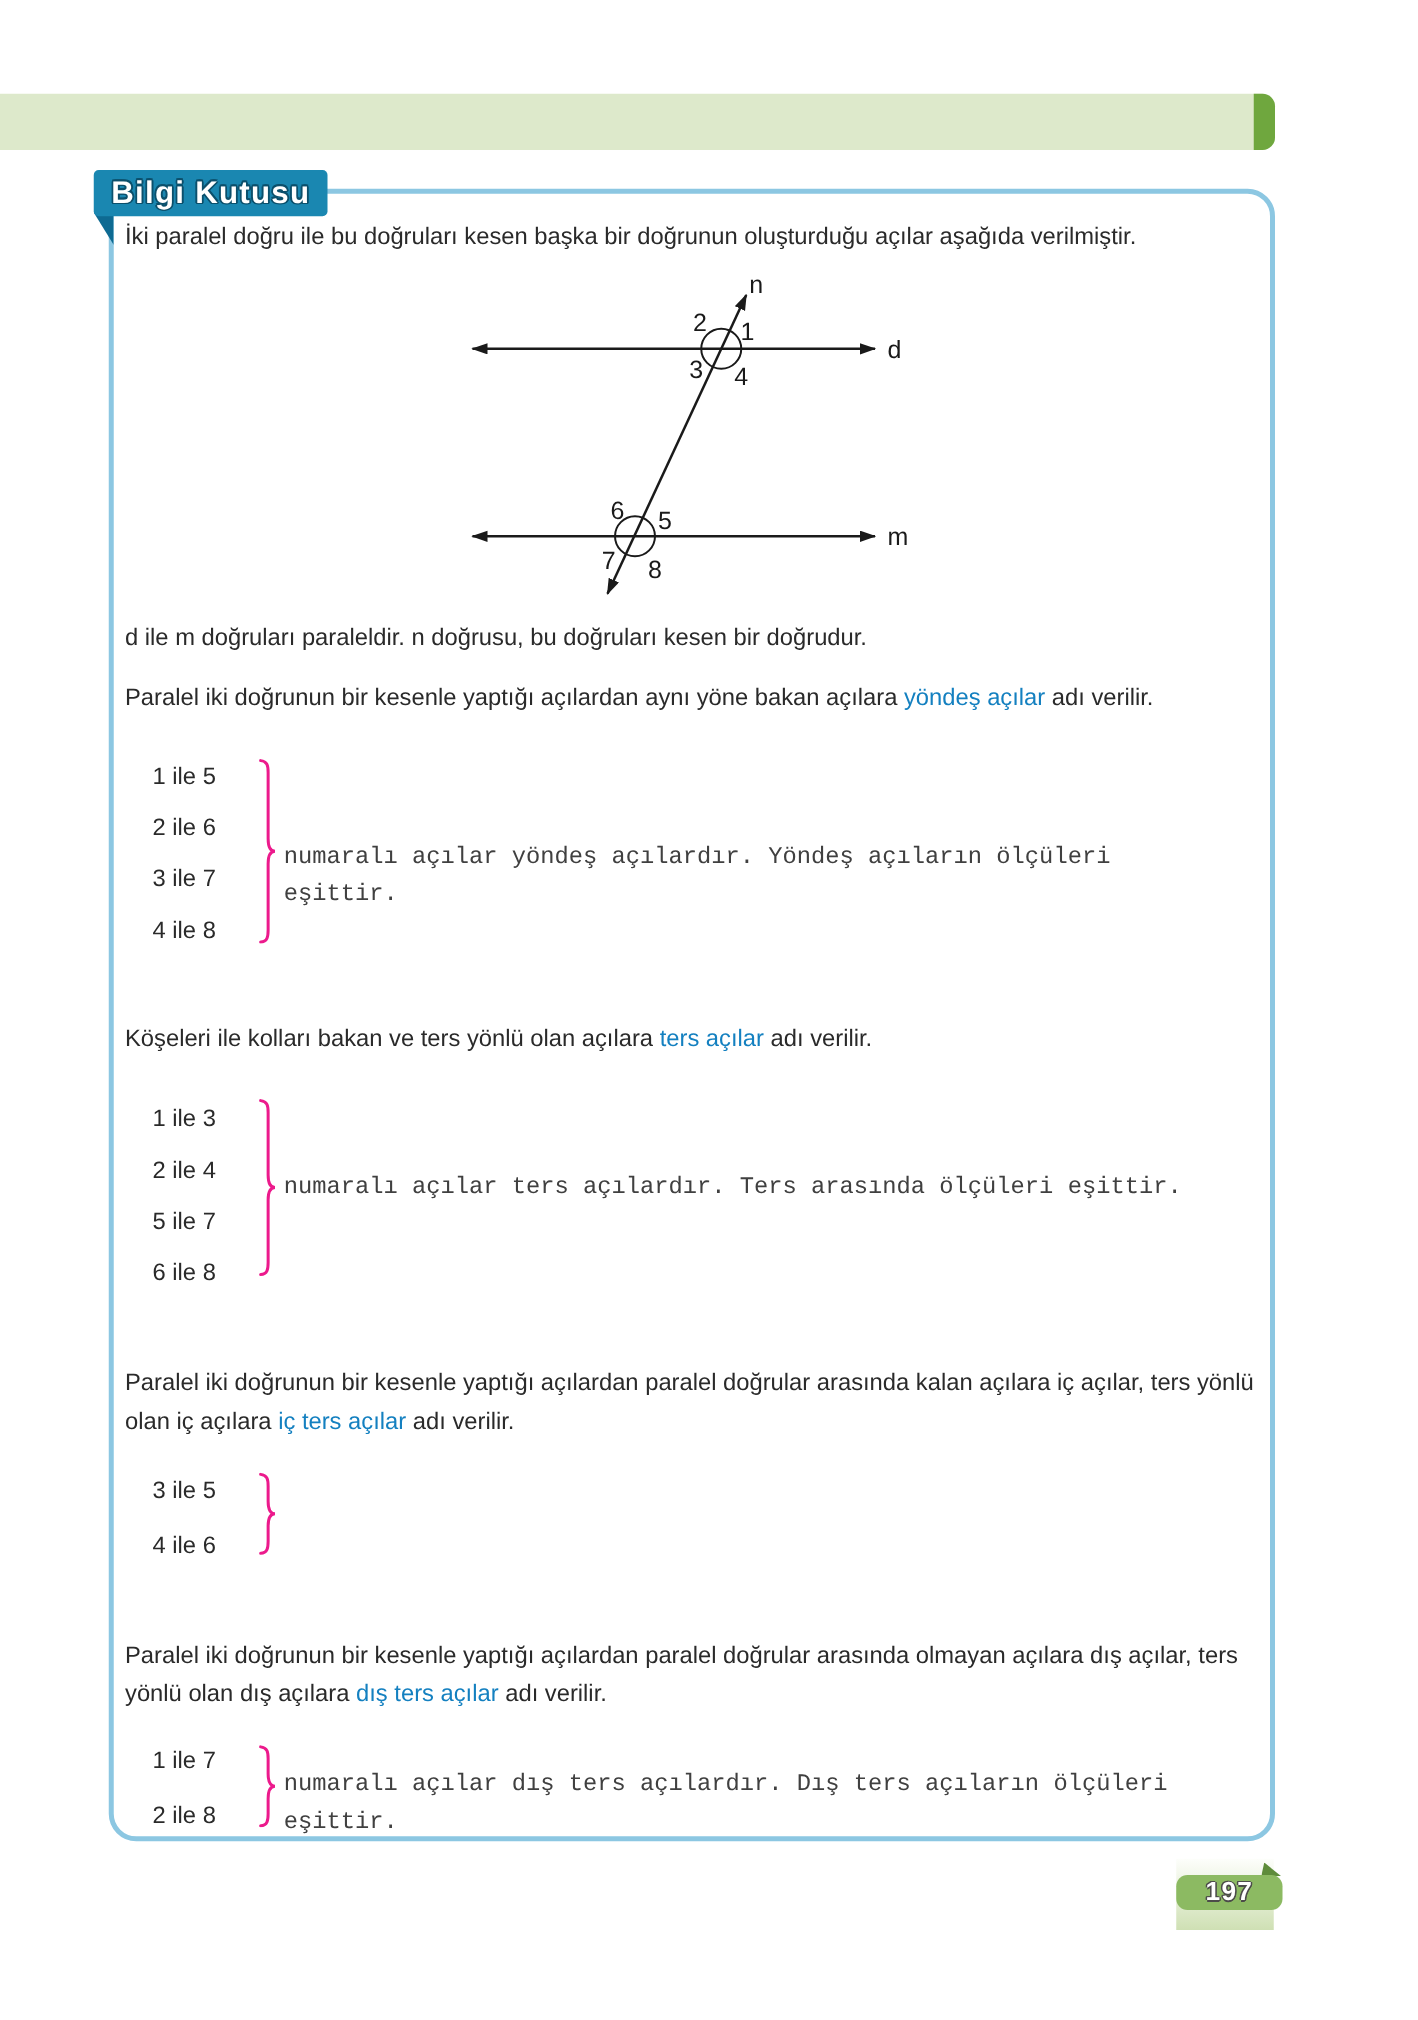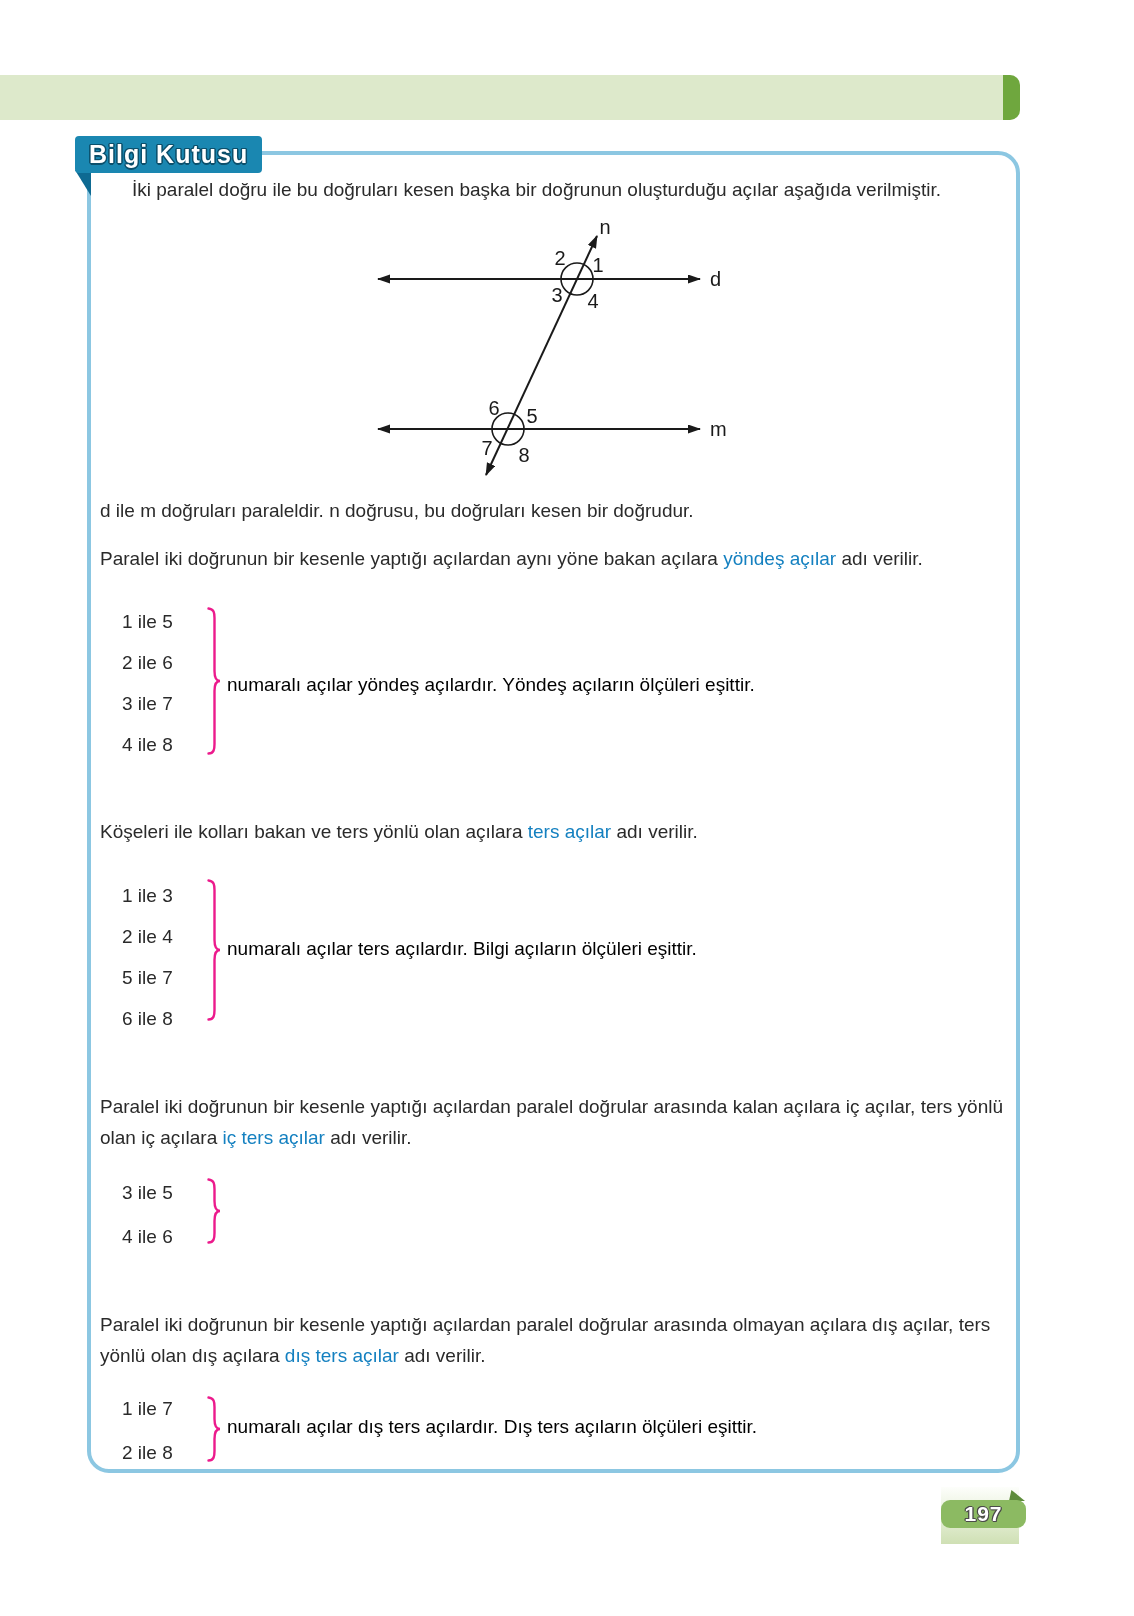--- a/index.html
+++ b/index.html
@@ -26,21 +26,21 @@
       -1px -1px #0c506c,1px -1px #0c506c,-1px 1px #0c506c,1px 1px #0c506c;}
   
   .p{position:absolute;font-size:19px;line-height:30px;color:#2a2a2a;}
   .lead{line-height:31px;}
   .term{color:#1480c0;font-weight:normal;}
   
   .pairs{position:absolute;font-size:19px;color:#2a2a2a;}
   .pairs .row{height:41px;line-height:41px;}
   .pairs.wide .row{height:44px;line-height:44px;}
   .brace{position:absolute;}
-  .note{position:absolute;font-size:19px;line-height:30px;color:#000000;}
+  .note{position:absolute;font-size:19px;line-height:30px;color:#404040;font-family:Liberation Mono, monospace;}
   
   .diagram{position:absolute;left:358px;top:210px;}
   .diagram text{font-family:"Liberation Sans",sans-serif;font-size:20px;fill:#1a1a1a;}
   
   .page-ribbon{position:absolute;left:941px;top:1487px;width:78px;height:57px;
     background:linear-gradient(180deg,#fdfefb 0%,#e9f1dc 45%,#cfe0b4 100%);}
   .page-ribbon-fold{position:absolute;left:1009px;top:1490px;width:16px;height:11px;
     background:#5e8c3b;clip-path:polygon(15% 0,100% 100%,0 100%);}
   .page-num{position:absolute;left:941px;top:1500px;width:85px;height:28px;
     background:#8cba62;border-radius:9px;display:flex;align-items:center;justify-content:center;}
@@ -56,21 +56,21 @@
   <div class="top-bar">
     <div class="top-bar-cap"></div>
   </div>
 
   <div class="info-box"></div>
   <div class="badge-fold"></div>
   <div class="info-badge">
     <span>Bilgi Kutusu</span>
   </div>
 
-  <div class="p" style="left:100px;top:175px;width:905px;margin-left:32px;">İki paralel doğru ile bu doğruları kesen başka bir doğrunun oluşturduğu açılar aşağıda verilmiştir.</div>
+  <div class="p" style="left:100px;top:175px;width:905px;">İki paralel doğru ile bu doğruları kesen başka bir doğrunun oluşturduğu açılar aşağıda verilmiştir.</div>
 
   <svg class="diagram" width="382" height="272" viewBox="0 0 382 272">
     <defs>
       <marker id="arr" markerUnits="userSpaceOnUse" markerWidth="14" markerHeight="10" refX="12" refY="4.5" orient="auto-start-reverse">
         <path d="M0,0 L13,4.5 L0,9 z" fill="#1a1a1a"></path>
       </marker>
     </defs>
     <line x1="20" y1="69" x2="342" y2="69" stroke="#1a1a1a" stroke-width="2" marker-start="url(#arr)" marker-end="url(#arr)"></line>
     <line x1="20" y1="219" x2="342" y2="219" stroke="#1a1a1a" stroke-width="2" marker-start="url(#arr)" marker-end="url(#arr)"></line>
     <line x1="128" y1="265" x2="239" y2="26" stroke="#1a1a1a" stroke-width="2" marker-start="url(#arr)" marker-end="url(#arr)"></line>
@@ -110,21 +110,21 @@
   </div>
   <div class="pairs" style="left:122px;top:875px;">
     <div class="row">1 ile 3</div>
     <div class="row">2 ile 4</div>
     <div class="row">5 ile 7</div>
     <div class="row">6 ile 8</div>
   </div>
   <svg class="brace" style="left:205px;top:879px;" width="16" height="142" viewBox="0 0 16 142">
     <path d="M3.5,1.5 C9,2 9.5,6 9.5,11 L9.5,61 C9.5,67 10.5,71 15,71 C10.5,71 9.5,75 9.5,81 L9.5,131 C9.5,136 9,140.5 3.5,140.5" fill="none" stroke="#ec1a8c" stroke-width="2.4" stroke-linecap="round"></path>
   </svg>
-  <div class="note" style="left:227px;top:934px;width:720px;">numaralı açılar ters açılardır. Bilgi açıların ölçüleri eşittir.</div>
+  <div class="note" style="left:227px;top:934px;width:720px;">numaralı açılar ters açılardır. Ters arasında ölçüleri eşittir.</div>
 
   <div class="p lead" style="left:100px;top:1091px;width:912px;">
     <span>Paralel iki doğrunun bir kesenle yaptığı açılardan paralel doğrular arasında kalan açılara iç açılar, ters yönlü olan iç açılara </span><span class="term">iç ters açılar</span><span> adı verilir.</span>
   </div>
   <div class="pairs wide" style="left:122px;top:1171px;">
     <div class="row">3 ile 5</div>
     <div class="row">4 ile 6</div>
   </div>
   <svg class="brace" style="left:205px;top:1178px;" width="16" height="66" viewBox="0 0 16 66">
     <path d="M3.5,1.5 C9,2 9.5,6 9.5,11 L9.5,23 C9.5,29 10.5,33 15,33 C10.5,33 9.5,37 9.5,43 L9.5,55 C9.5,60 9,64.5 3.5,64.5" fill="none" stroke="#ec1a8c" stroke-width="2.4" stroke-linecap="round"></path>

